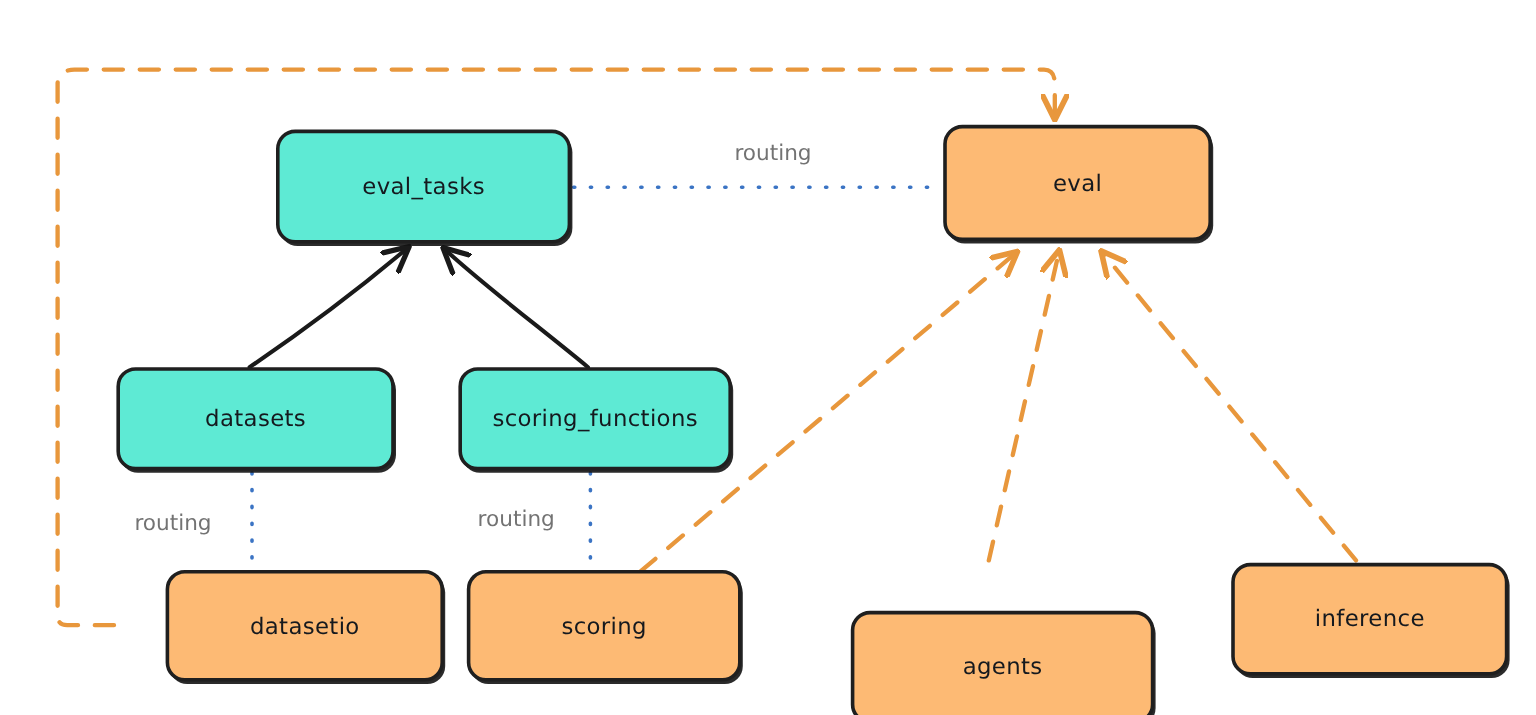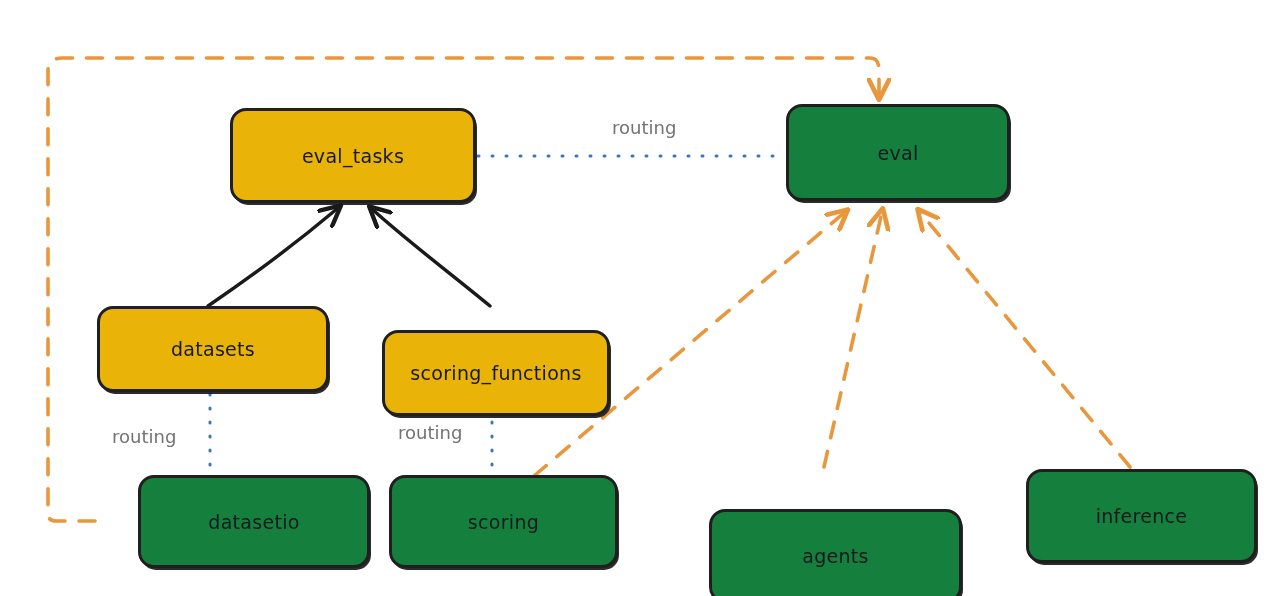--- a/index.html
+++ b/index.html
@@ -36,24 +36,24 @@
     position: absolute;
     box-sizing: border-box;
     border: 3px solid #1f1f1f;
     border-radius: 16px;
     display: flex;
     align-items: center;
     justify-content: center;
     box-shadow: 2px 3px 0 -1px rgba(20,20,20,0.9);
   }
   .node-blue {
-    background: #eab308;
+    background: #5eead4;
   }
   .node-green {
-    background: #15803d;
+    background: #fdba74;
   }
   .node-label {
     font-family: "DejaVu Sans", sans-serif;
     font-size: 19px;
     color: #15191e;
     letter-spacing: 0.3px;
     white-space: nowrap;
     user-select: none;
   }
   .edge-label {
@@ -120,21 +120,21 @@
     </div>
 
     <div class="node node-green" style="left:786px; top:104px; width:224px; height:97px;">
       <span class="node-label">eval</span>
     </div>
 
     <div class="node node-blue" style="left:97px; top:306px; width:232px; height:86px;align-items:center;">
       <span class="node-label">datasets</span>
     </div>
 
-    <div class="node node-blue" style="left:382px; top:306px; width:228px; height:86px;margin-top:24px;">
+    <div class="node node-blue" style="left:382px; top:306px; width:228px; height:86px;">
       <span class="node-label">scoring_functions</span>
     </div>
 
     <div class="node node-green" style="left:97px; top:475px; width:232px; height:93px;margin-left:41px;">
       <span class="node-label">datasetio</span>
     </div>
 
     <div class="node node-green" style="left:389px; top:475px; width:229px; height:93px;">
       <span class="node-label">scoring</span>
     </div>

